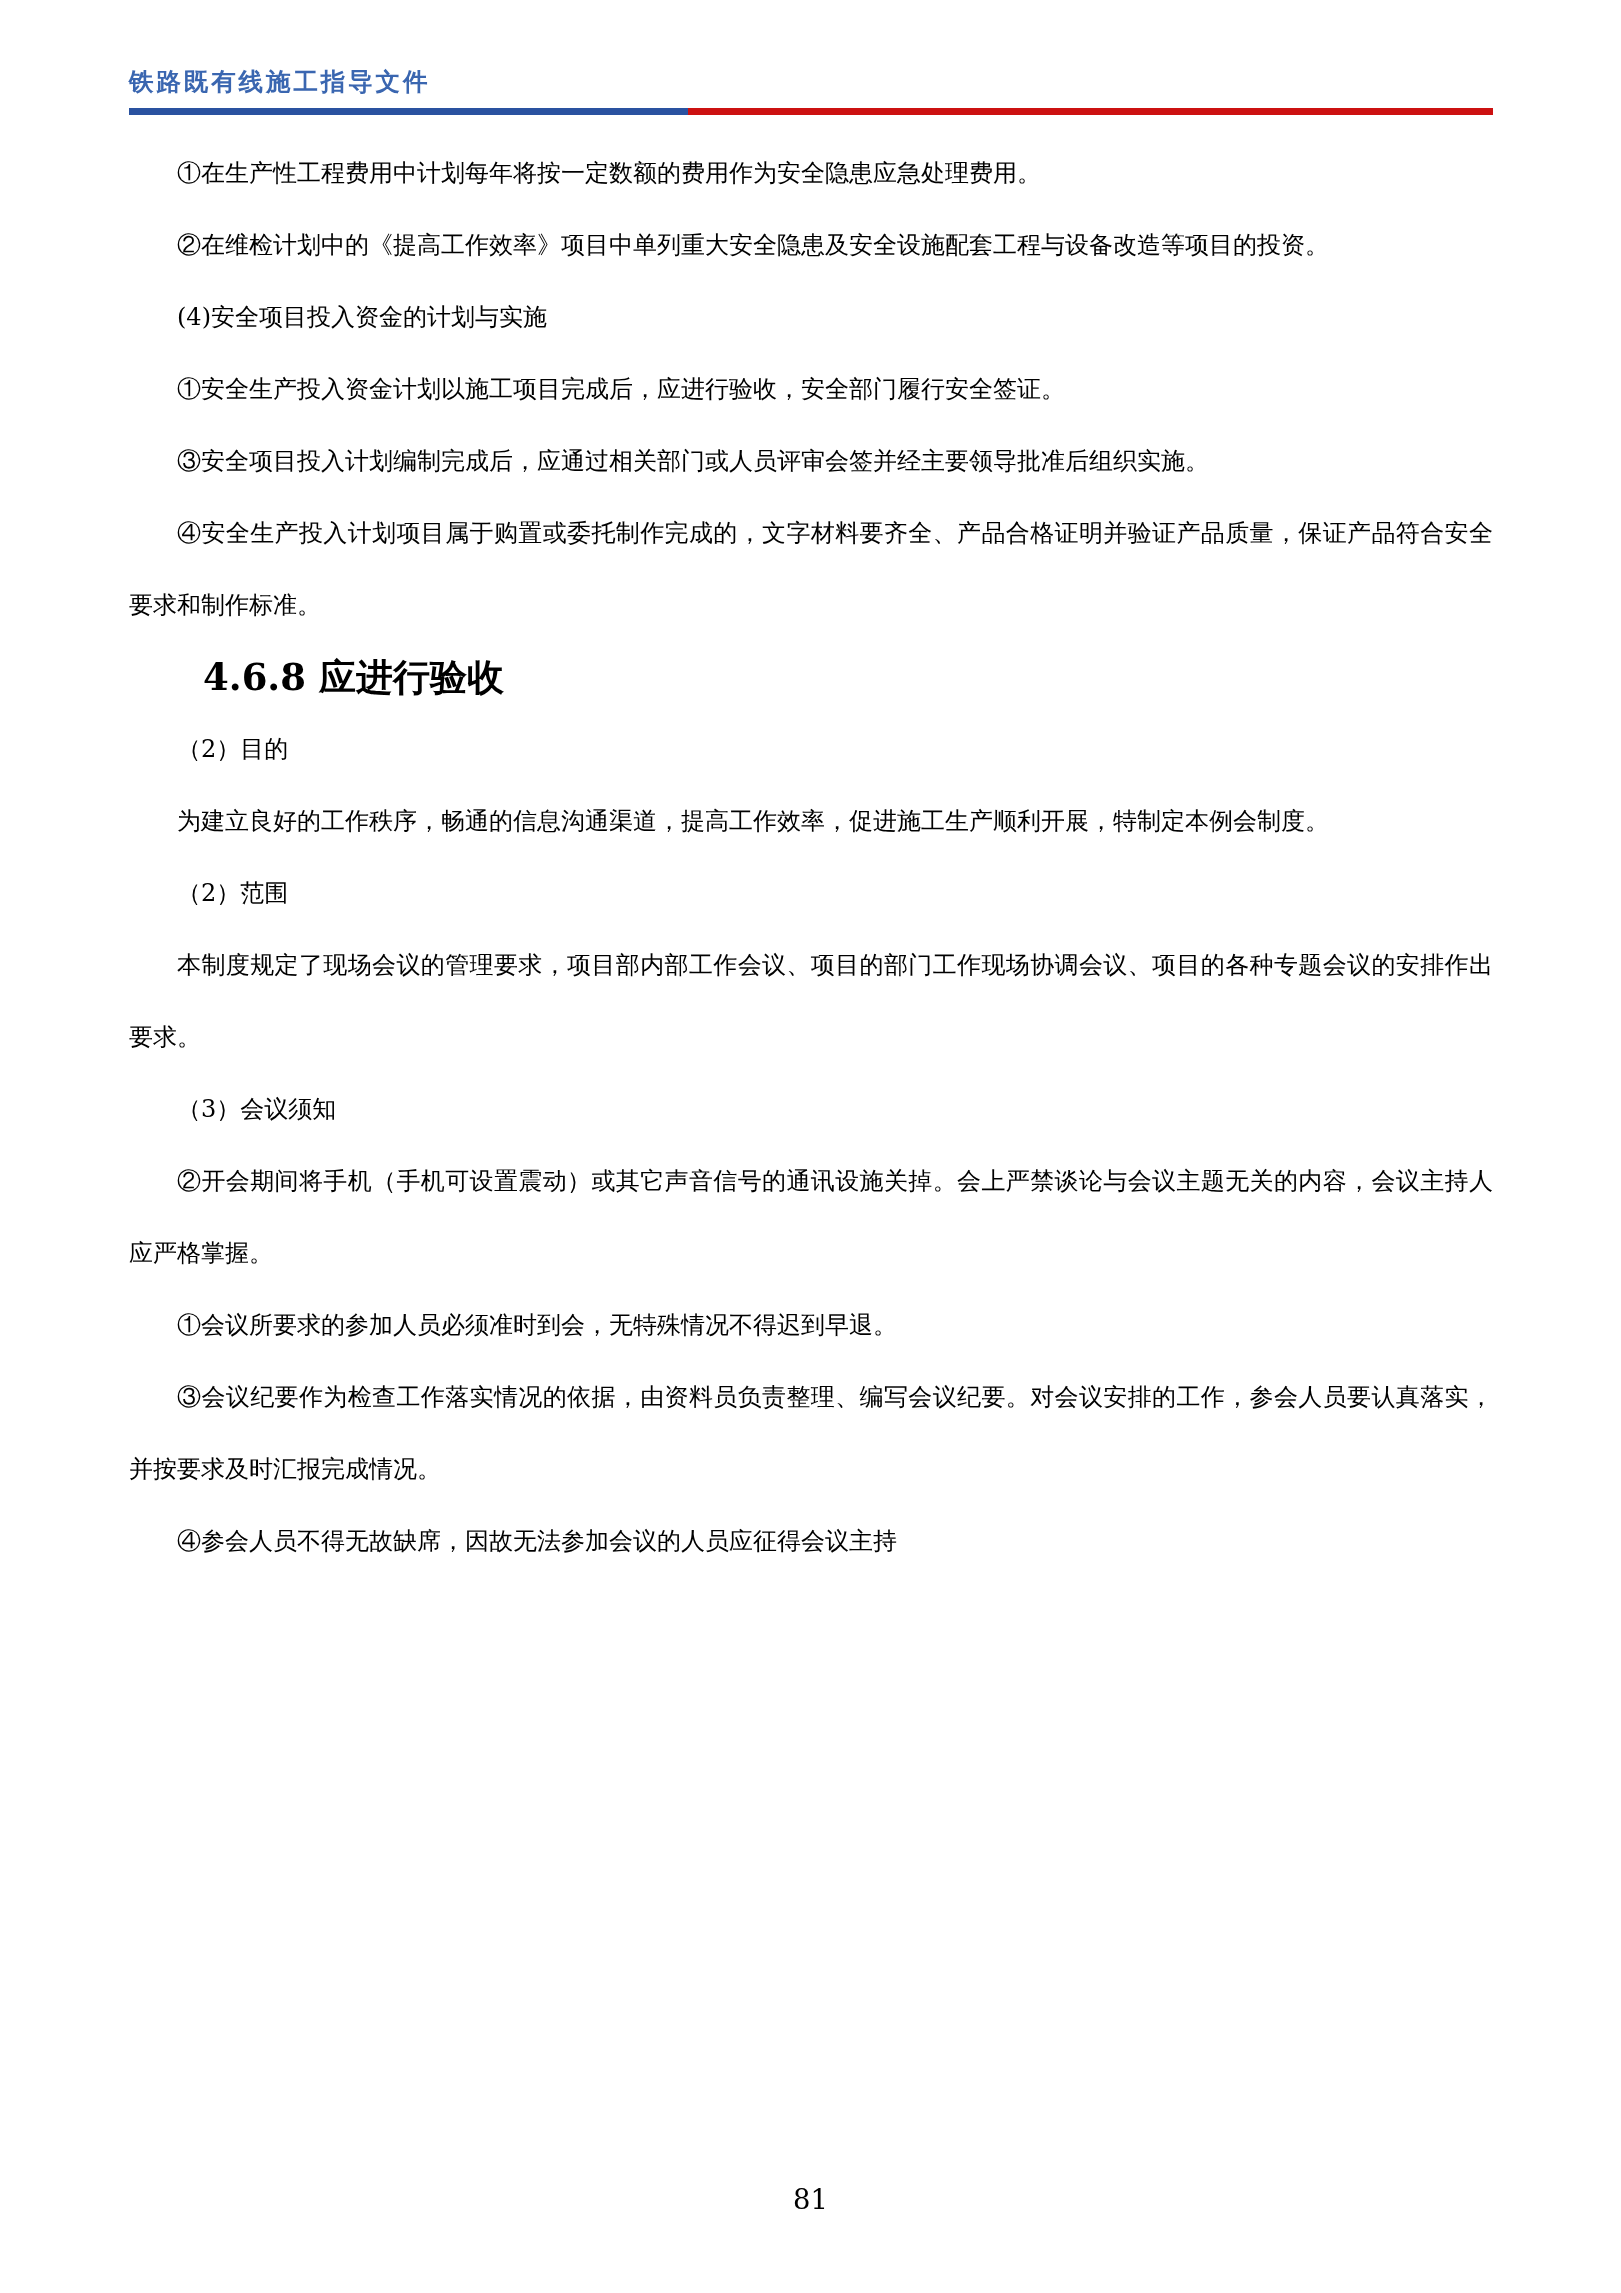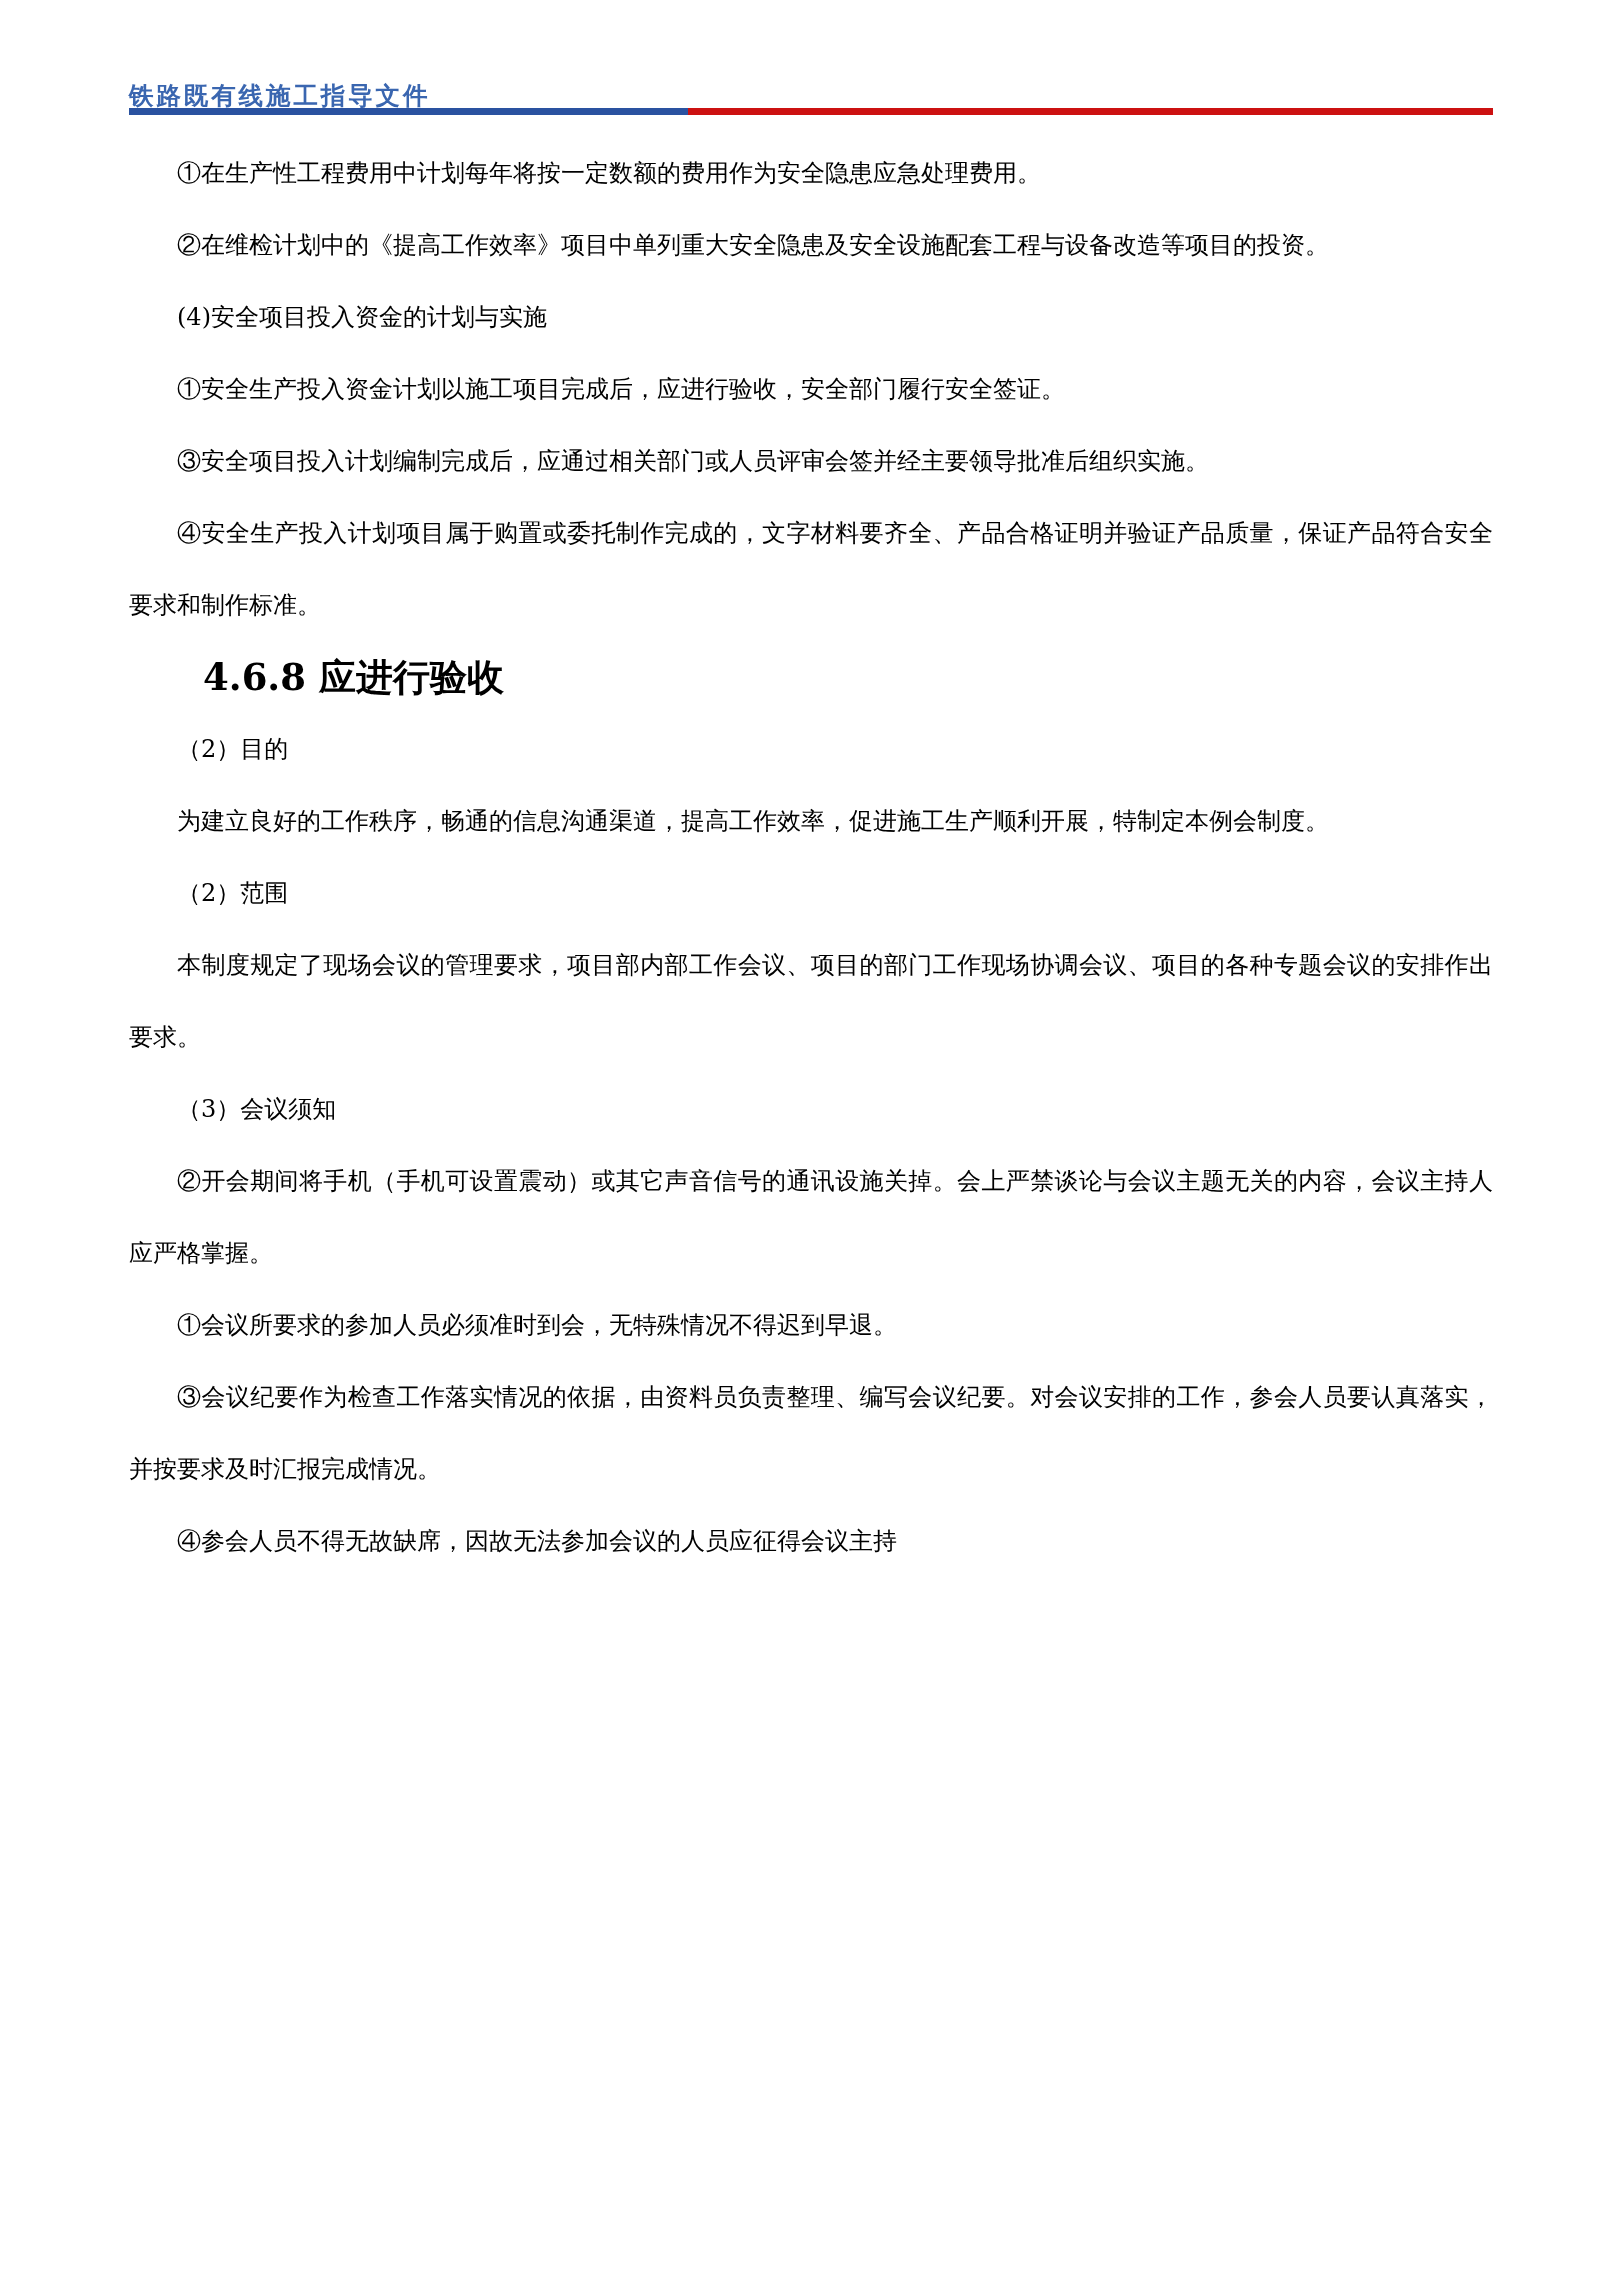--- a/index.html
+++ b/index.html
@@ -16,21 +16,21 @@
   .page {
     position: relative;
     width: 1621px;
     height: 2294px;
     background: #ffffff;
     overflow: hidden;
   }
   .doc-header {
     position: absolute;
     left: 129px;
-    top: 79px;
+    top: 65px;
     font-size: 24.5px;
     letter-spacing: 2.9px;
     font-weight: 600;
     color: #3a66b0;
   }
   .header-rule {
     position: absolute;
     left: 129px;
     top: 108px;
     width: 1364px;
@@ -104,15 +104,16 @@
     <p>为建立良好的工作秩序，畅通的信息沟通渠道，提高工作效率，促进施工生产顺利开展，特制定本例会制度。</p>
     <p>（2）范围</p>
     <p>本制度规定了现场会议的管理要求，项目部内部工作会议、项目的部门工作现场协调会议、项目的各种专题会议的安排作出要求。</p>
     <p>（3）会议须知</p>
     <p>②开会期间将手机（手机可设置震动）或其它声音信号的通讯设施关掉。会上严禁谈论与会议主题无关的内容，会议主持人应严格掌握。</p>
     <p>①会议所要求的参加人员必须准时到会，无特殊情况不得迟到早退。</p>
     <p>③会议纪要作为检查工作落实情况的依据，由资料员负责整理、编写会议纪要。对会议安排的工作，参会人员要认真落实，并按要求及时汇报完成情况。</p>
     <p>④参会人员不得无故缺席，因故无法参加会议的人员应征得会议主持</p>
   </div>
 
+  <div class="page-number">81</div>
 
 </div>
 
 
 </body></html>

